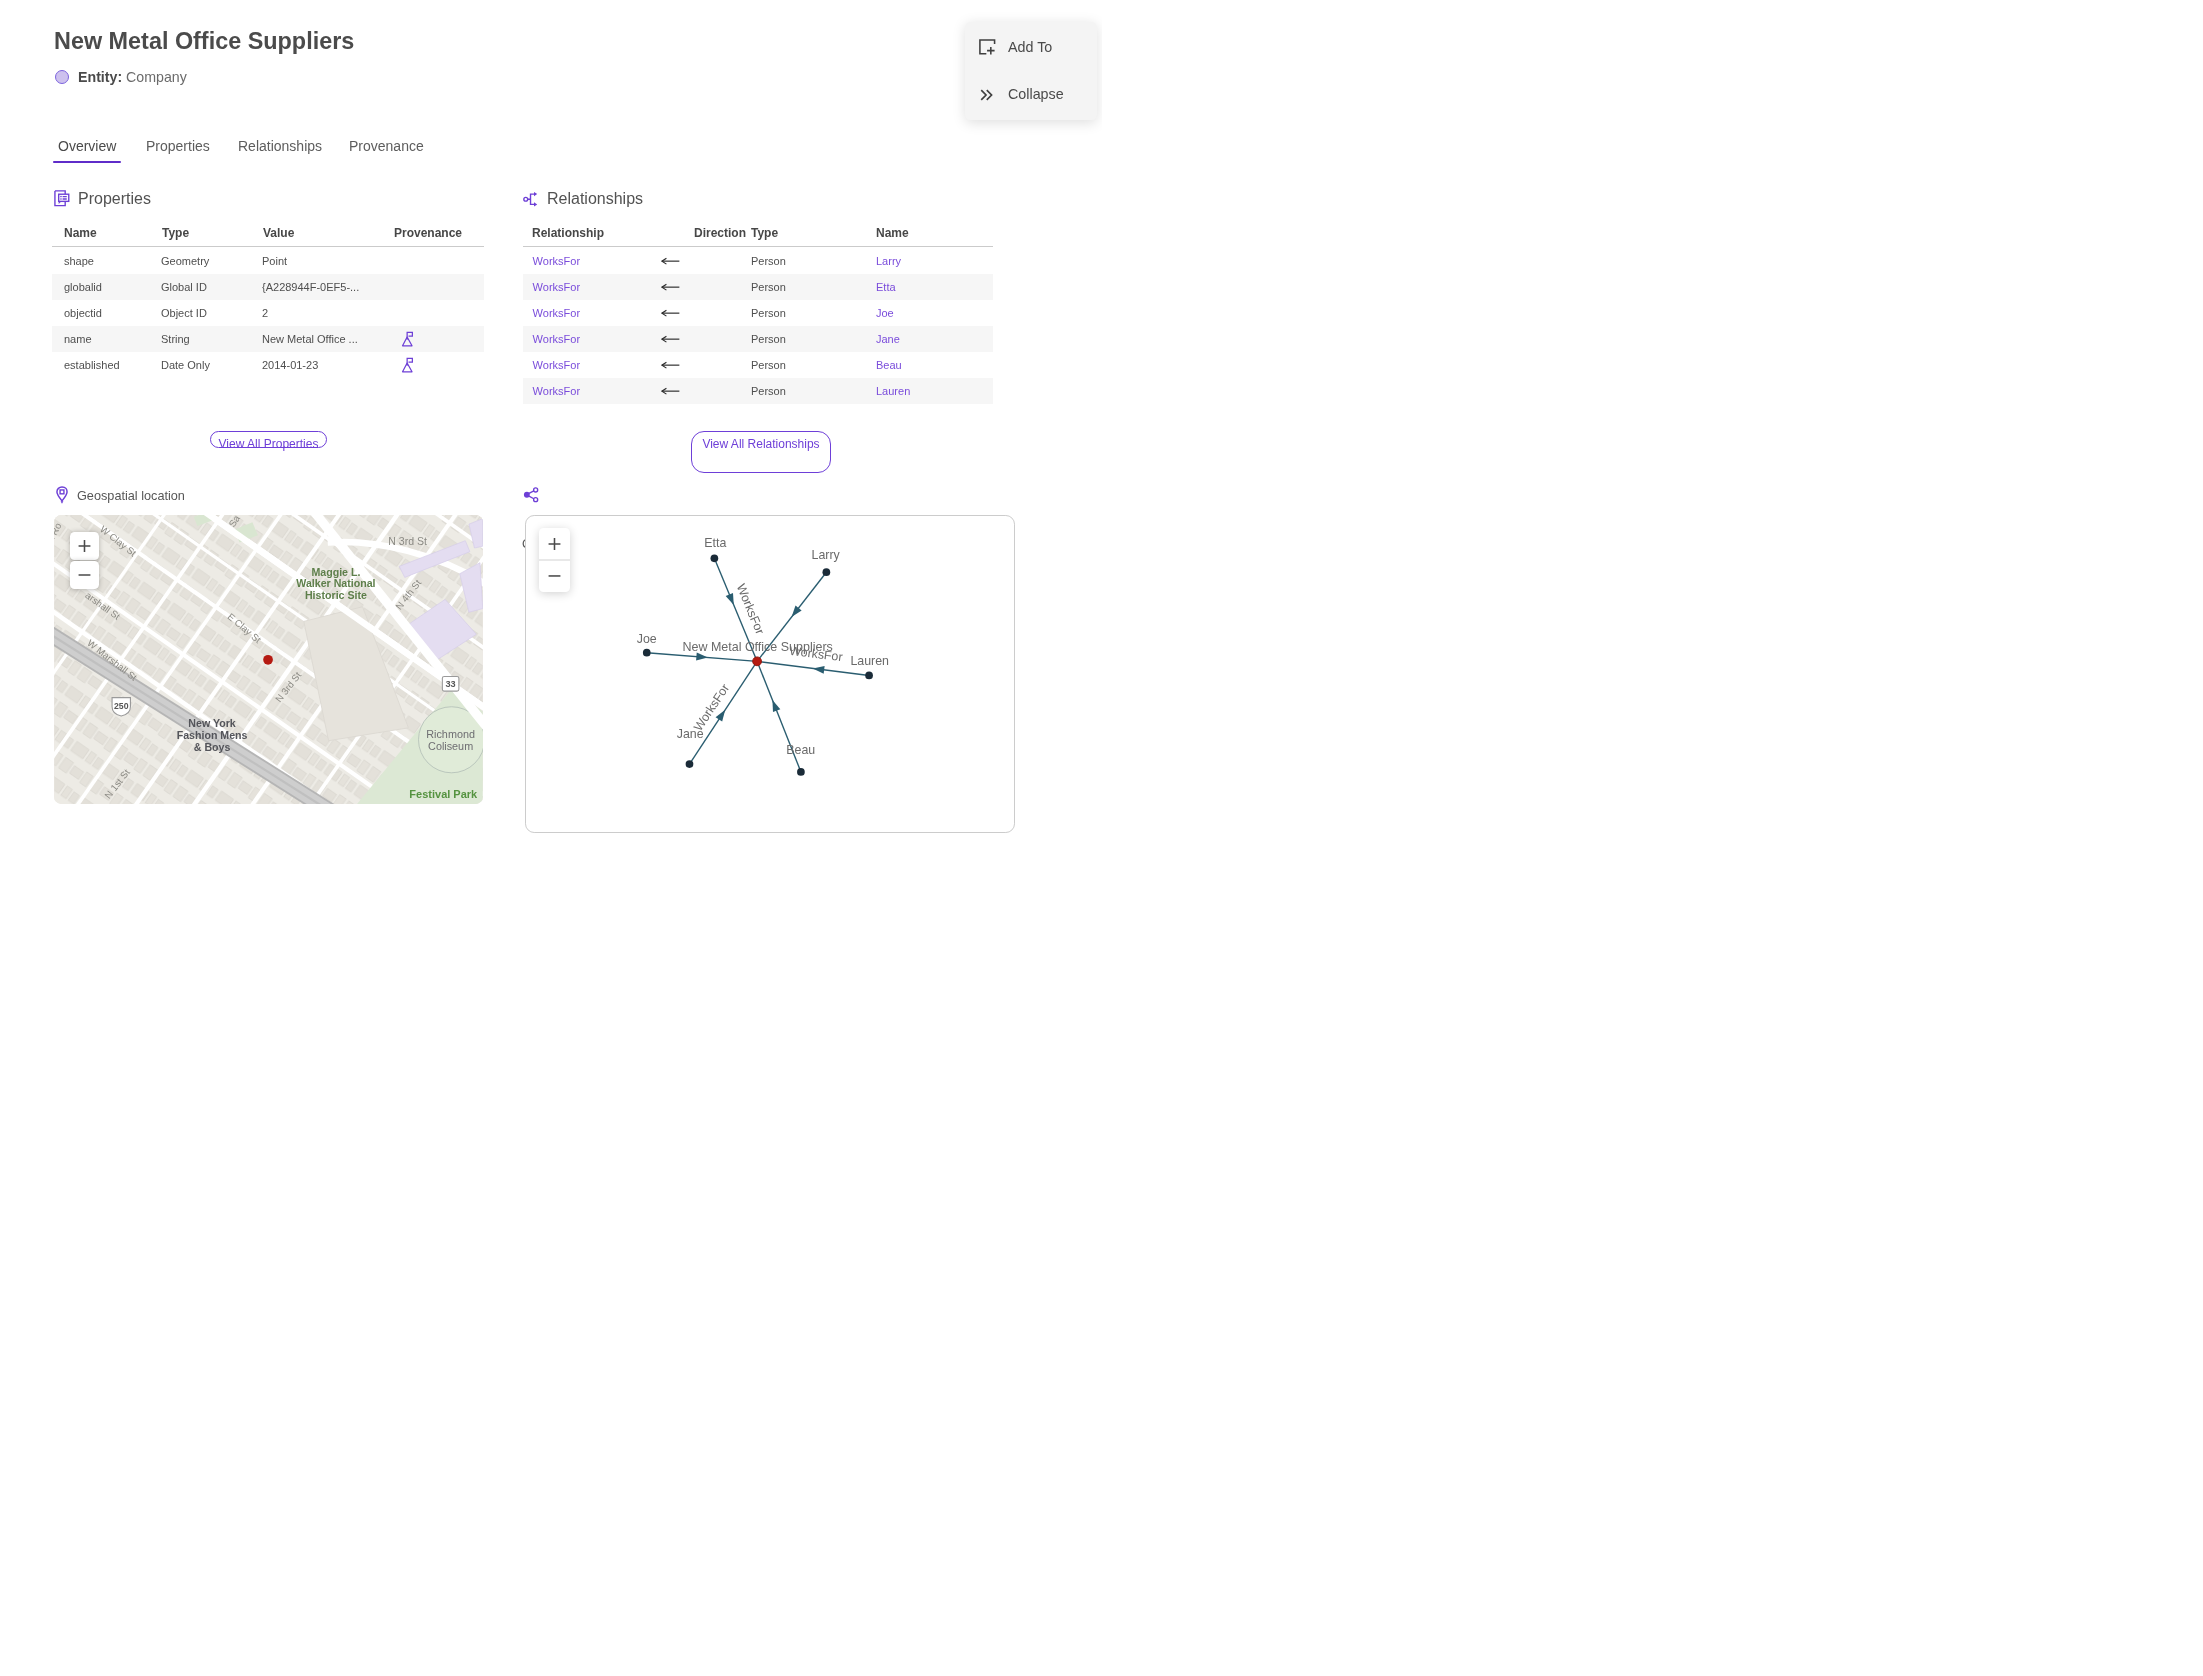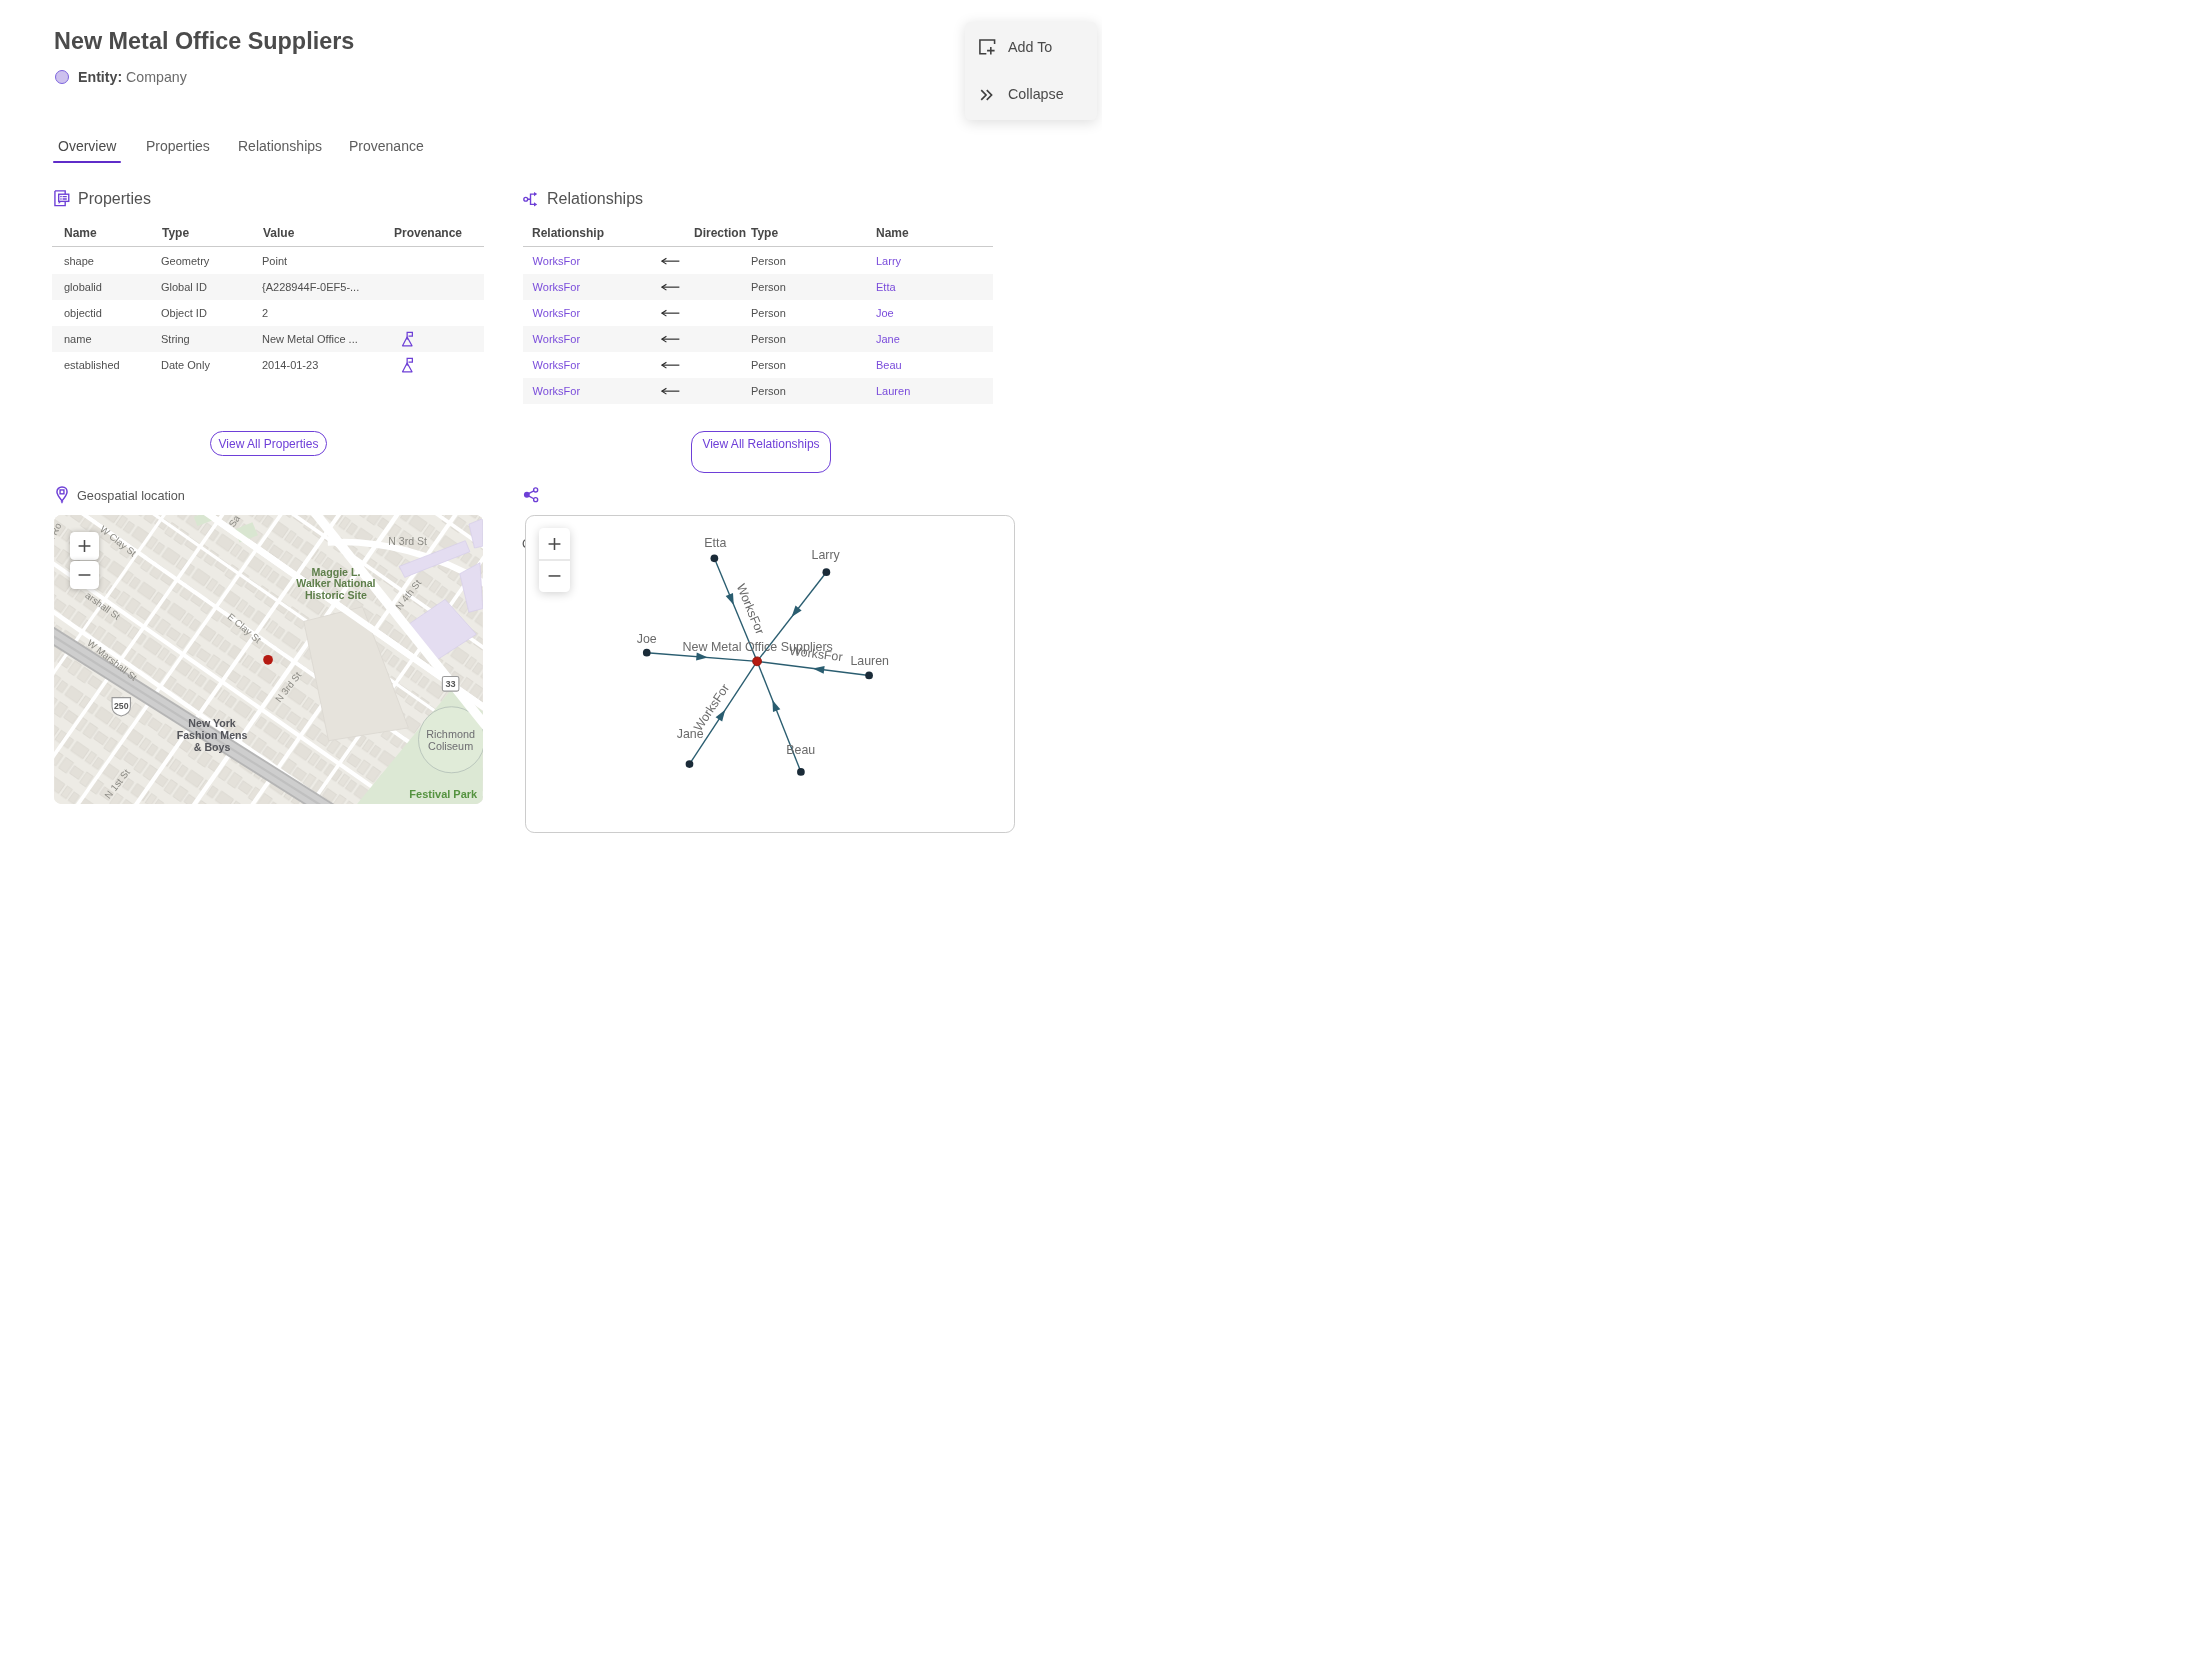--- a/index.html
+++ b/index.html
@@ -172,21 +172,21 @@
           <svg width="19" height="8.3" viewBox="0 0 21 9">
             <path d="M1 4.5 H20.3" stroke="#2d2d2d" stroke-width="1.3" fill="none"></path>
             <path d="M6 1.2 L1 4.5 L6 7.8" stroke="#2d2d2d" stroke-width="1.3" fill="none"></path>
           </svg>
         </span>
         <span class="td" style="left:228px;">Person</span>
         <span class="td link" style="left:353px;">Lauren</span>
       </div>
     </div>
 
-  <div class="abs pill" style="left:210px;top:431px;width:117px;height:25px;line-height:24.6px;box-sizing:border-box;">View All Properties</div>
+  <div class="abs pill" style="left:210px;top:431px;width:117px;height:17px;line-height:24.6px;box-sizing:border-box;">View All Properties</div>
   <div class="abs pill" style="left:691px;top:431px;width:140px;height:42px;line-height:24.6px;box-sizing:border-box;">View All Relationships</div>
 
   <div class="abs" id="pin-icon" style="left:56px;top:486px;"><svg width="12" height="18.4" viewBox="0 0 13 20" fill="none">
         <path d="M6.5 1 C3.4 1 1 3.4 1 6.4 C1 9.1 3.2 11.9 6.5 16.2 C9.8 11.9 12 9.1 12 6.4 C12 3.4 10.6 1 6.5 1 Z" stroke="#6d3fd6" stroke-width="1.6"></path>
         <rect x="4.4" y="4.3" width="4.2" height="4.2" stroke="#6d3fd6" stroke-width="1.5" fill="none"></rect>
         <path d="M5 16.6 h3 l-1.5 2.6 Z" fill="#6d3fd6"></path>
       </svg></div>
   <div class="abs sechead2" style="left:77px;top:487px;">Geospatial location</div>
   <div class="abs" id="chart-icon" style="left:523px;top:487px;"><svg width="16.5" height="15.6" viewBox="0 0 18 17" fill="none">
         <circle cx="4.2" cy="8.5" r="3.2" fill="#6d3fd6"></circle>

